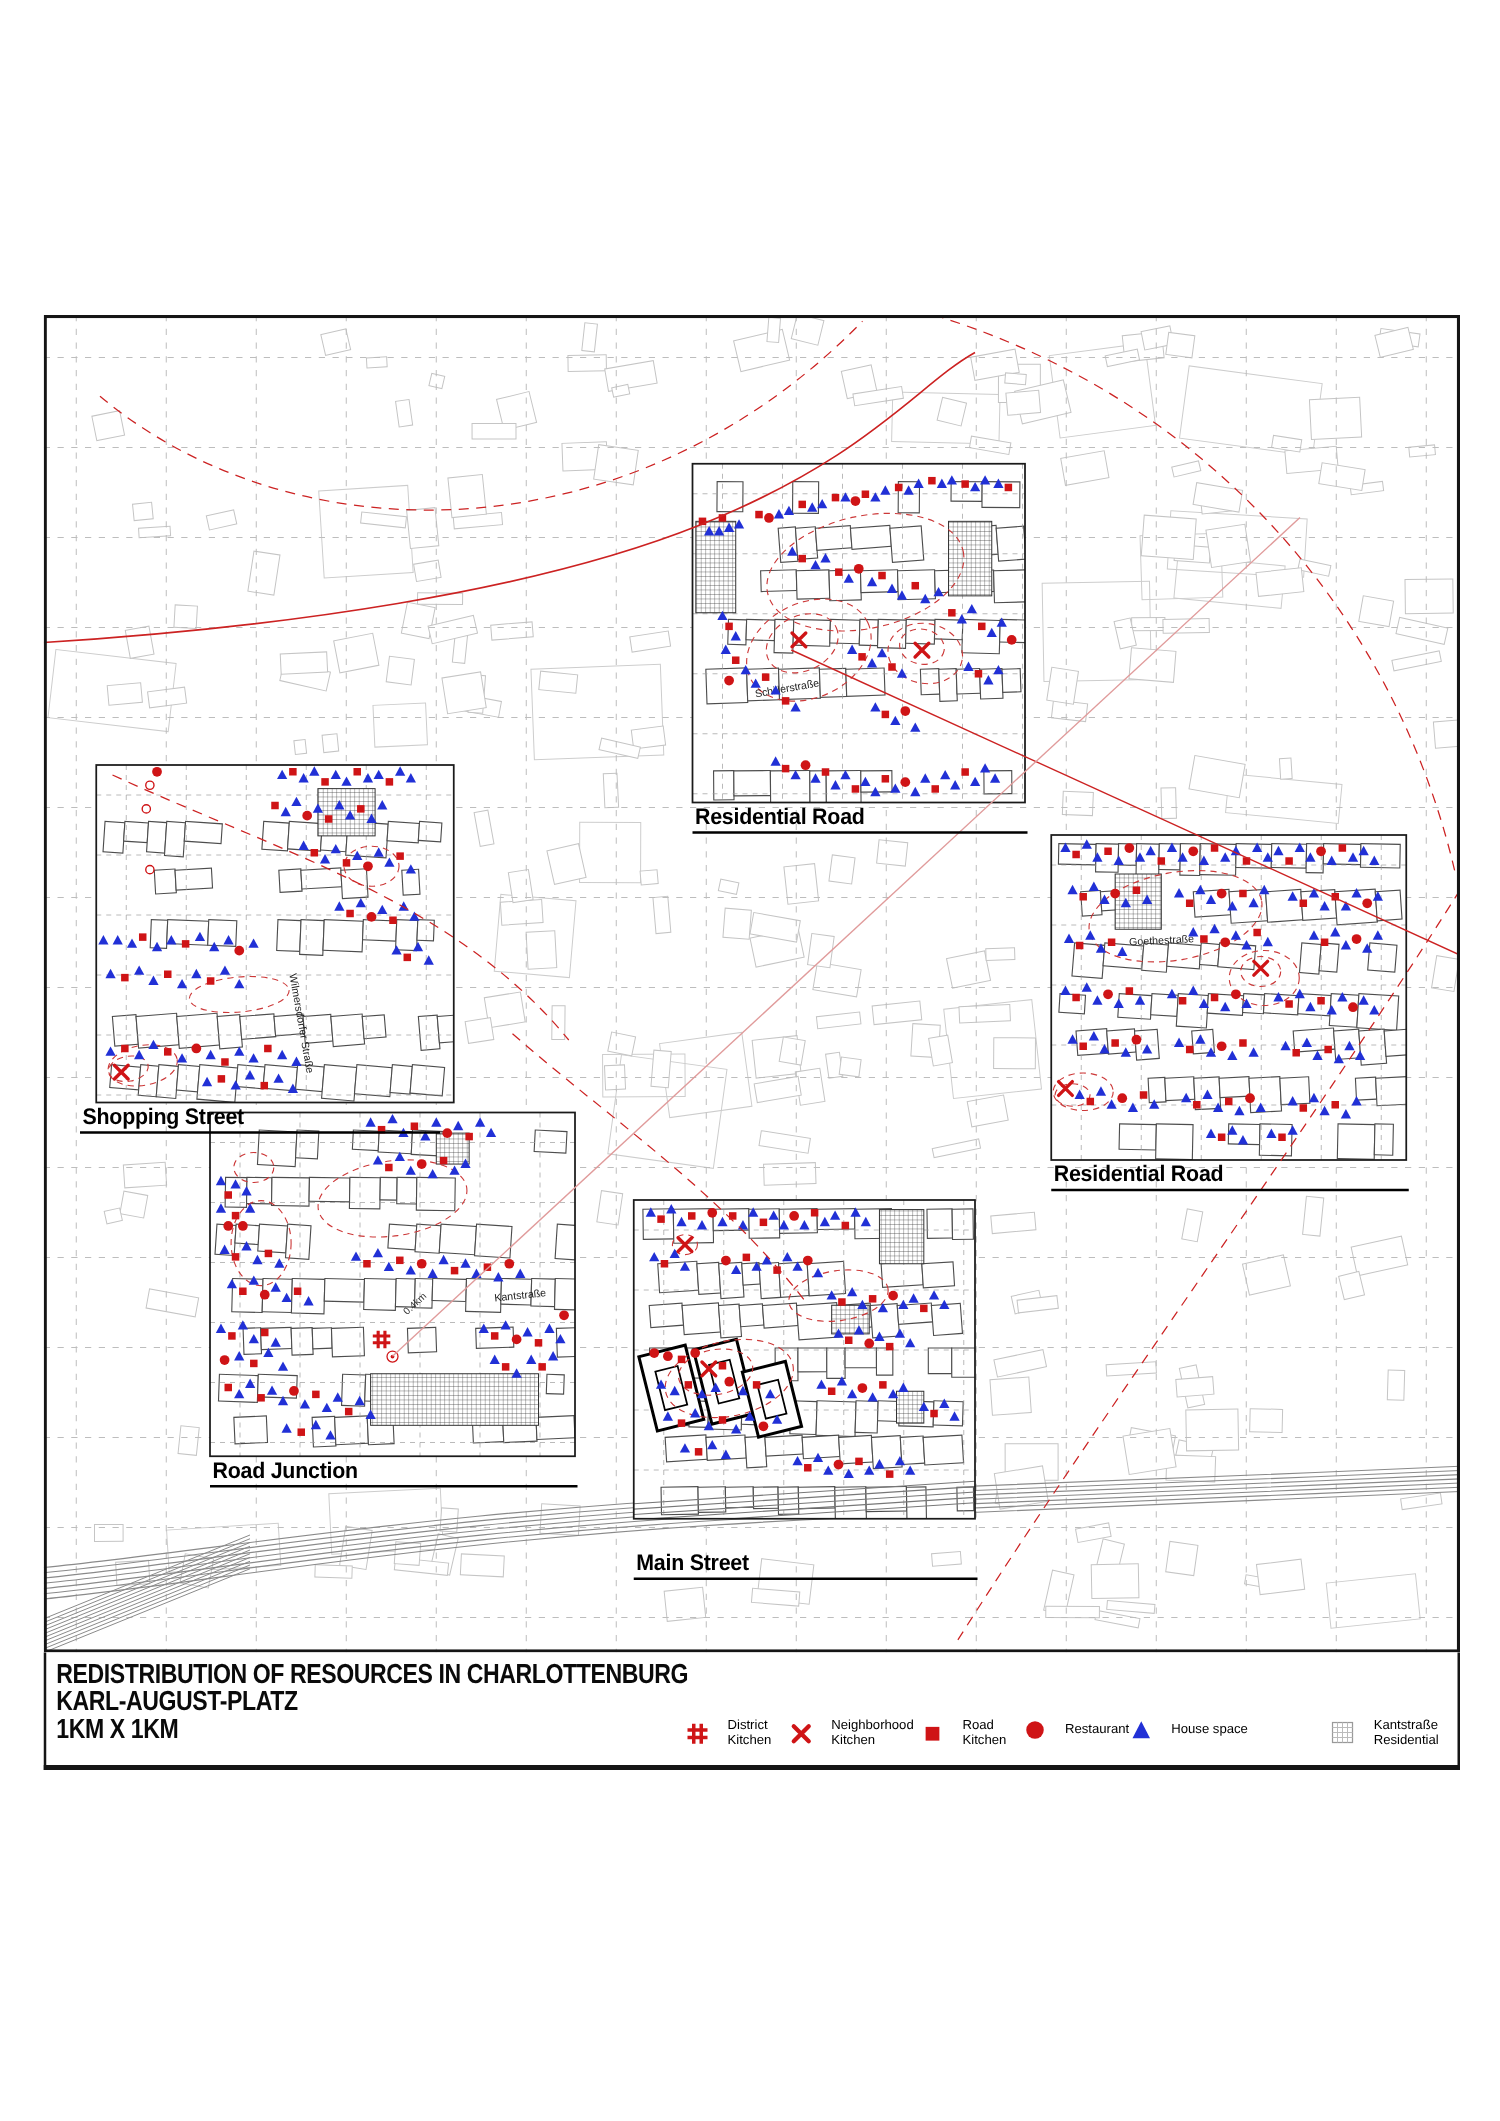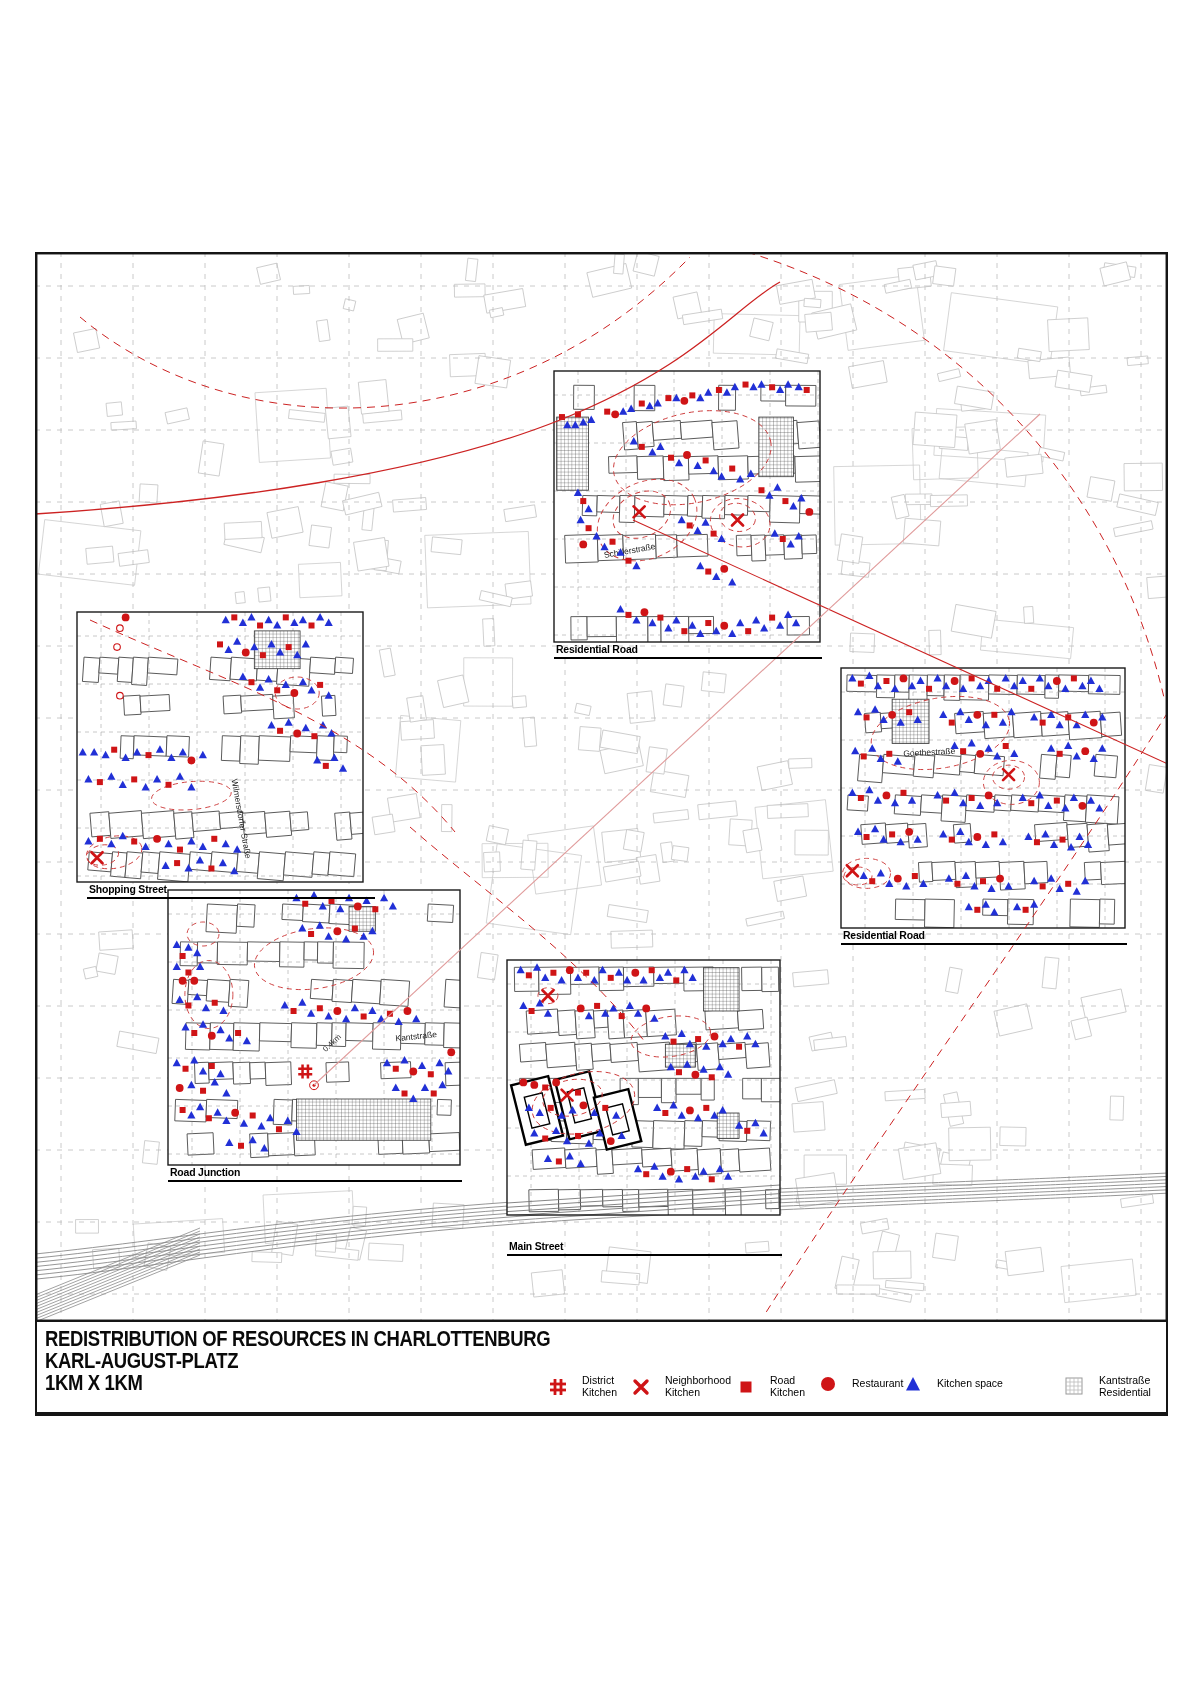--- a/index.html
+++ b/index.html
@@ -1,20 +1,20 @@
 <!DOCTYPE html>
 <html><head>
 <meta charset="utf-8">
 <style>
   html,body{margin:0;padding:0;background:#fff;}
   .page{position:relative;width:1200px;height:1697px;background:#fff;overflow:hidden;
         font-family:"Liberation Sans",sans-serif;}
   #map-svg{position:absolute;left:35px;top:252px;}
   .labels-layer{position:absolute;left:0;top:0;width:100%;height:100%;pointer-events:none;}
-  .inset-label{position:absolute;font-weight:bold;font-size:11px;color:#000;
+  .inset-label{position:absolute;font-weight:bold;font-size:18px;color:#000;
                border-bottom:2px solid #000;padding:0 0 1px 2px;line-height:1.15;
                letter-spacing:-0.2px;background:transparent;}
   .inset-label span{display:inline-block;transform:scaleX(.95);transform-origin:left;}
   .title-block{position:absolute;left:35px;top:1322px;width:1133px;height:94px;
                box-sizing:border-box;border:2px solid #151515;border-top:none;
                border-bottom-width:4px;background:#fff;}
   .tl{position:absolute;left:8px;font-weight:bold;font-size:22px;letter-spacing:-0.4px;
       transform:scaleX(.84);transform-origin:left;white-space:nowrap;color:#0a0a0a;}
   .tl1{top:4px;} .tl2{top:26px;} .tl3{top:48px;}
   .legend{position:absolute;left:0;top:0;width:100%;height:100%;}
@@ -1338,21 +1338,21 @@
         <line x1="598" y1="268" x2="1133" y2="512" stroke="#cc2222" stroke-width="1.1"></line>
         <line x1="279" y1="833" x2="1005" y2="162" stroke="#e09b9b" stroke-width="1.1"></line>
       </g>
       <g>
         <rect x="1.2" y="1.2" width="1130.6" height="1067.6" fill="none" stroke="#151515" stroke-width="2.5"></rect>
       </g>
     </svg>
 
   <div class="labels-layer">
     <div class="inset-label" style="left: 554px; top: 643px; width: 266px;"><span>Residential Road</span></div>
-    <div class="inset-label" style="left: 87px; top: 883px; width: 286px;"><span>Shopping Street</span></div>
+    <div class="inset-label" style="left: 64px; top: 883px; width: 286px;"><span>Shopping Street</span></div>
     <div class="inset-label" style="left: 168px; top: 1166px; width: 292px;"><span>Road Junction</span></div>
     <div class="inset-label" style="left: 507px; top: 1216px; width: 273px; margin-top: 24px;"><span>Main Street</span></div>
     <div class="inset-label" style="left: 841px; top: 929px; width: 284px;"><span>Residential Road</span></div>
   </div>
 
   <div class="title-block">
     <div class="tl tl1">REDISTRIBUTION OF RESOURCES IN CHARLOTTENBURG</div>
     <div class="tl tl2">KARL-AUGUST-PLATZ</div>
     <div class="tl tl3">1KM X 1KM</div>
 
@@ -1395,21 +1395,21 @@
         </svg>
         <div class="lt">
             <span>Restaurant</span>
           </div>
       </div>
       <div class="li" style="left:867px">
         <svg class="ic" width="18" height="18">
           <polygon points="9,2 16,15.5 2,15.5" fill="#2130d6"></polygon>
         </svg>
         <div class="lt">
-            <span>Kitchen space</span>
+            <span>House space</span>
           </div>
       </div>
       <div class="li" style="left:1028px">
         <svg class="ic" width="19" height="19">
           <rect x="1" y="1" width="16" height="16" fill="#fff" stroke="#999" stroke-width="1"></rect>
           <path d="M5,1V17 M9,1V17 M13,1V17 M1,5H17 M1,9H17 M1,13H17" stroke="#bbb" stroke-width="0.8"></path>
         </svg>
         <div class="lt">
             <span>Kantstraße</span>
             <span>Residential</span>

